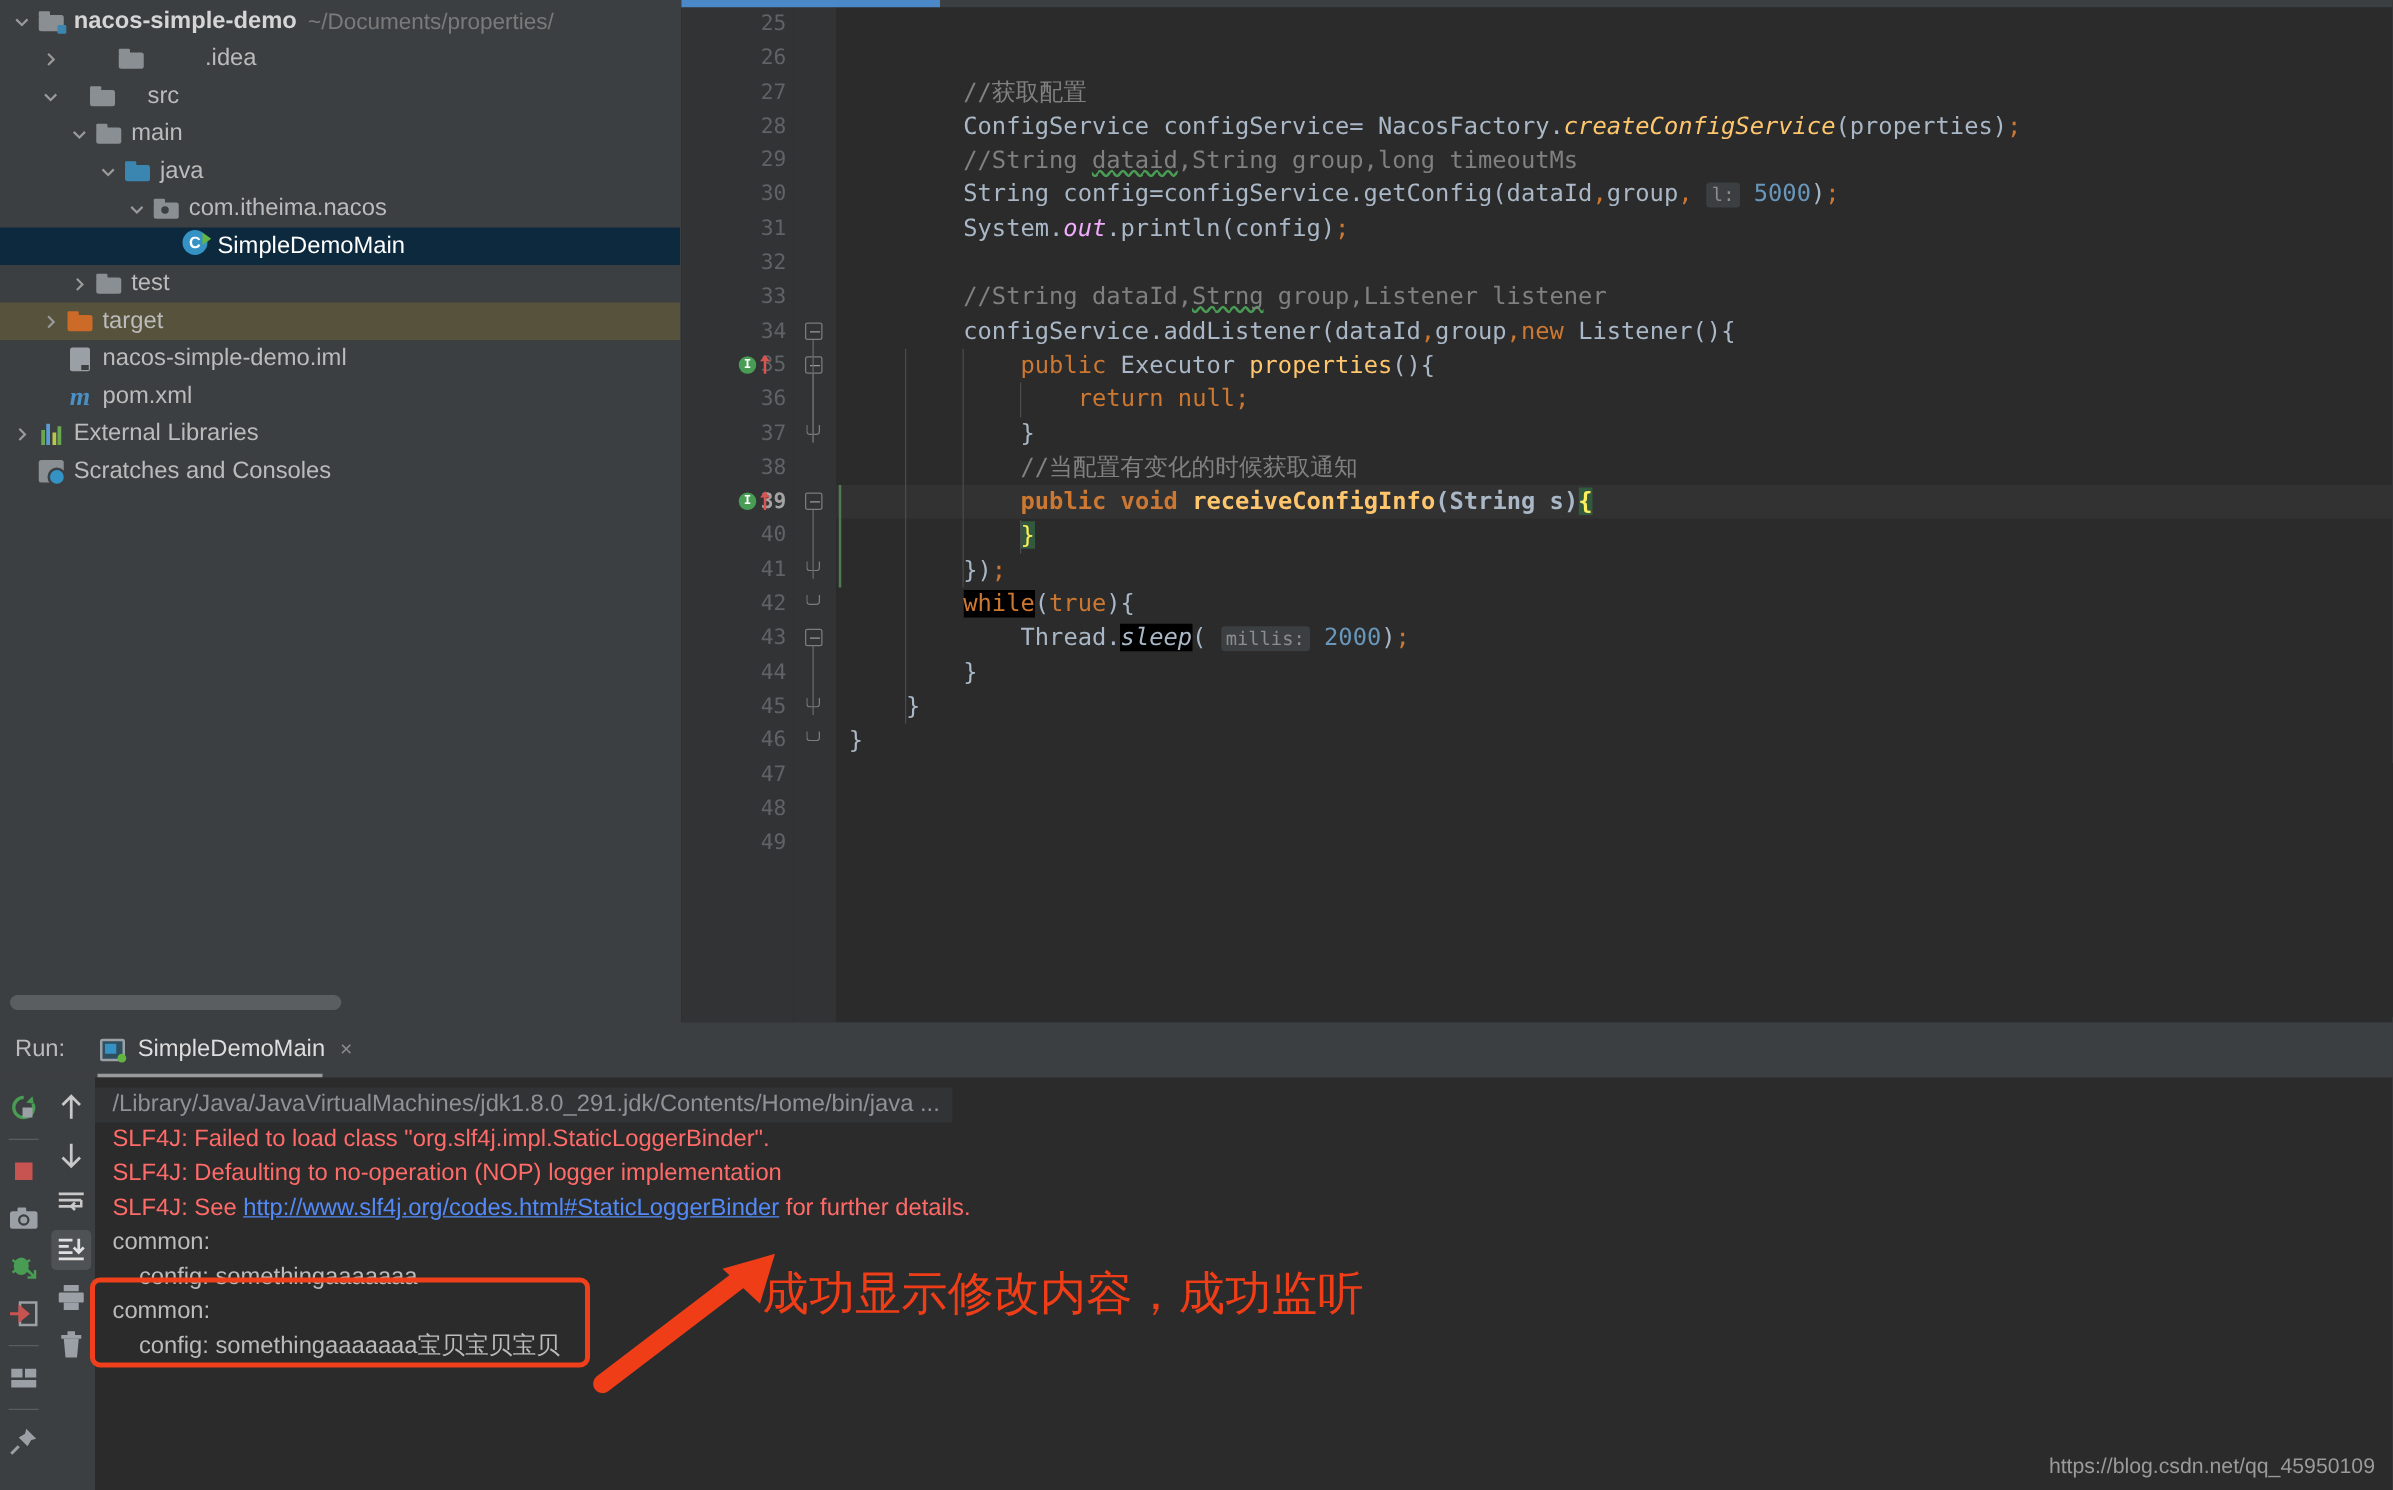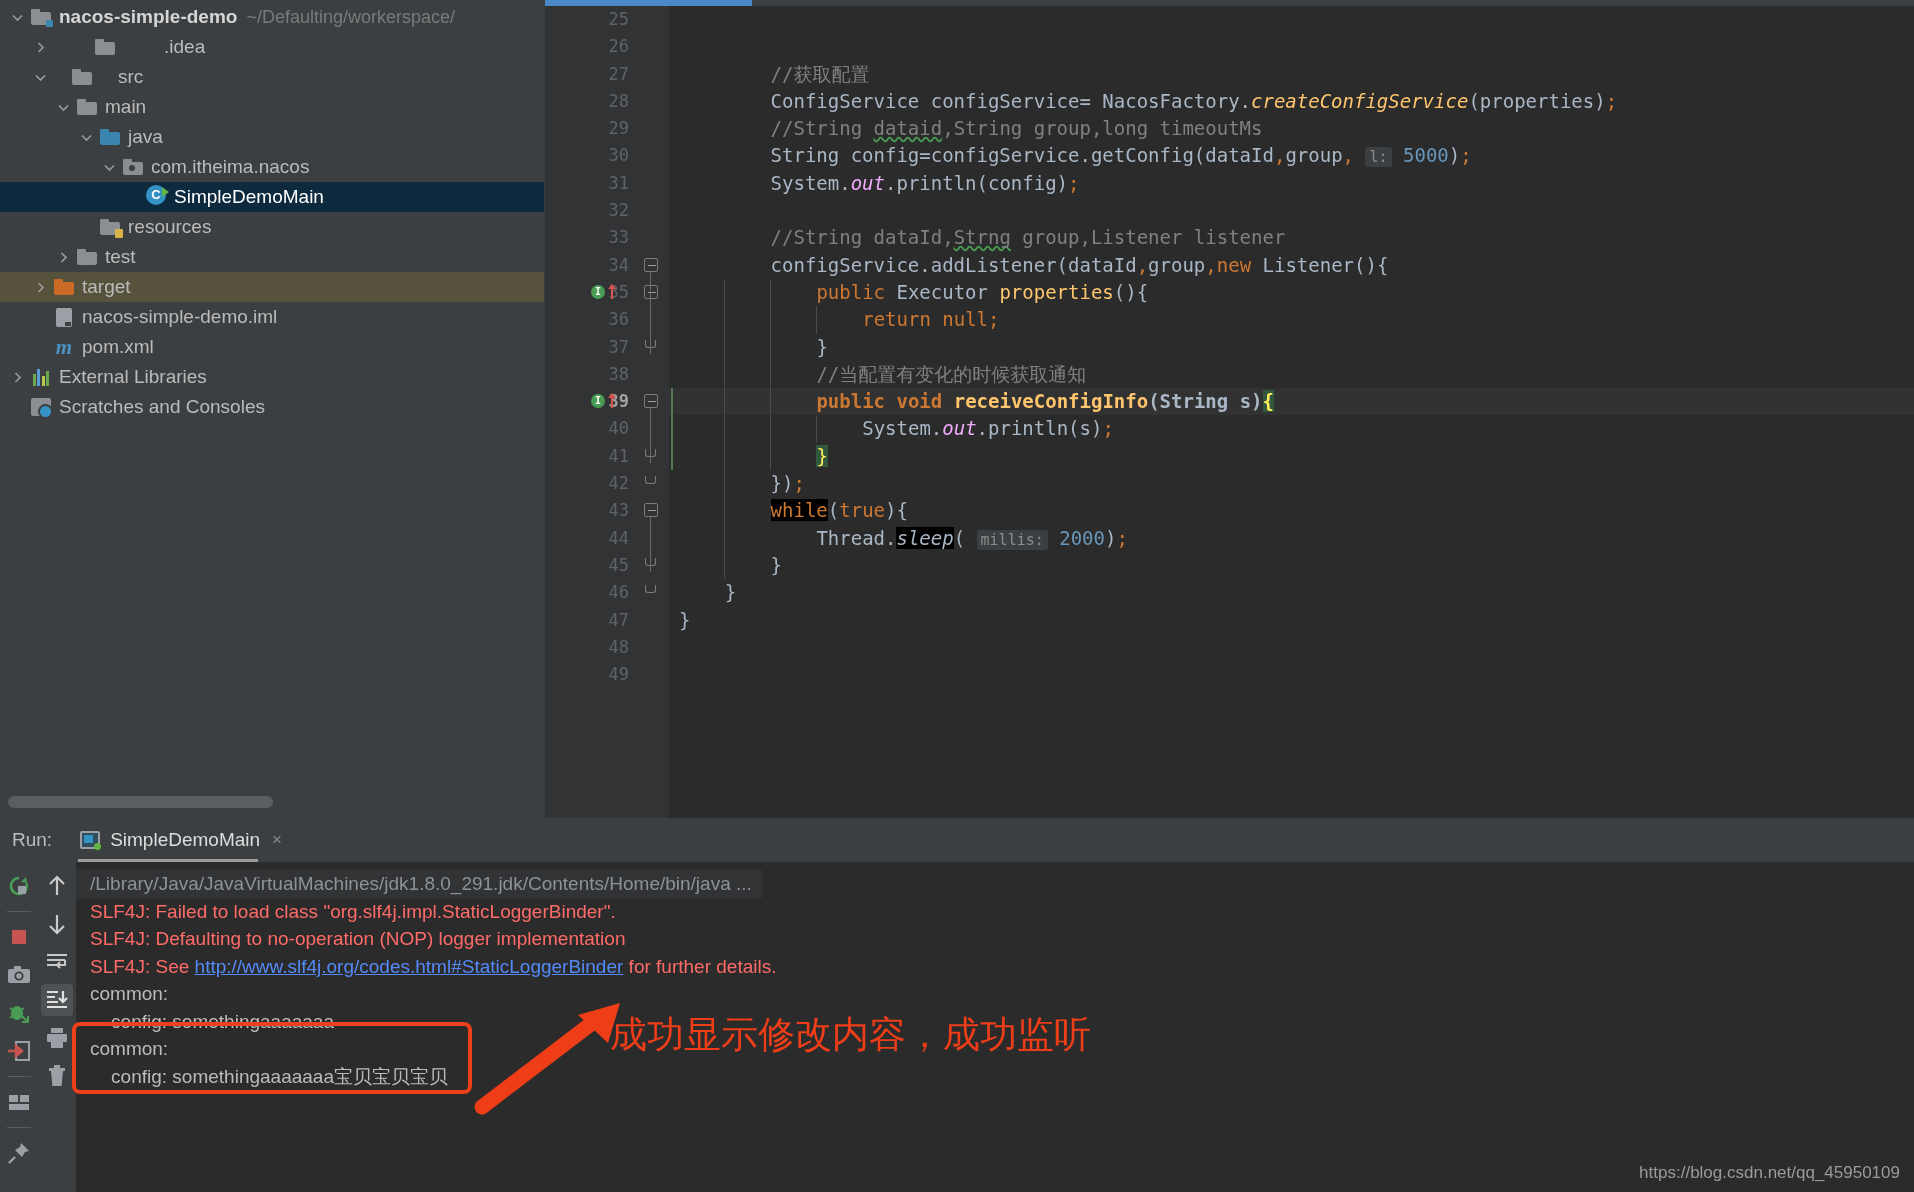--- a/index.html
+++ b/index.html
@@ -198,21 +198,21 @@
             </svg>
           </span>
           <span class="ico">
             <span class="folder f-gray" style="position:relative">
               <span class="tab"></span>
               <span class="body"></span>
               <span class="badge-src"></span>
             </span>
           </span>
           <span class="tree-label bold">nacos-simple-demo</span>
-          <span class="tree-sub">~/Defaulting/workerspace/</span>
+          <span class="tree-sub">~/Documents/properties/</span>
         </div>
         <div class="tree-row" style="padding-left: 29px; gap: 41px;">
           <span class="arrow">
             <svg width="13" height="13" viewBox="0 0 13 13">
               <path d="M4.5 2l4.5 4.5L4.5 11" stroke="#9a9a9a" stroke-width="1.7" fill="none"></path>
             </svg>
           </span>
           <span class="ico">
             <span class="folder f-gray">
               <span class="tab"></span>
@@ -277,31 +277,20 @@
             </span>
           </span>
           <span class="tree-label">com.itheima.nacos</span>
         </div>
         <div class="tree-row selected" style="padding-left: 121px;">
           <span class="arrow"></span>
           <span class="ico">
             <span style="position:relative;display:inline-block"><span class="cls-icon"></span><span class="run-tri"></span></span>
           </span>
           <span class="tree-label">SimpleDemoMain</span>
-        </div>
-        <div class="tree-row" style="padding-left: 75px;">
-          <span class="arrow"></span>
-          <span class="ico">
-            <span class="folder f-gray" style="position:relative">
-              <span class="tab"></span>
-              <span class="body"></span>
-              <span class="badge-res"></span>
-            </span>
-          </span>
-          <span class="tree-label">resources</span>
         </div>
         <div class="tree-row" style="padding-left: 52px;">
           <span class="arrow">
             <svg width="13" height="13" viewBox="0 0 13 13">
               <path d="M4.5 2l4.5 4.5L4.5 11" stroke="#9a9a9a" stroke-width="1.7" fill="none"></path>
             </svg>
           </span>
           <span class="ico">
             <span class="folder f-gray">
               <span class="tab"></span>
@@ -447,21 +436,20 @@
           <div class="code-line"><span style="display:inline-block;width:91.6px"></span>String config=configService.getConfig(dataId<span class="kw">,</span>group<span class="kw">,</span> <span class="hint">l:</span> <span class="num">5000</span>)<span class="kw">;</span></div>
           <div class="code-line"><span style="display:inline-block;width:91.6px"></span>System.<span class="italic-field">out</span>.println(config)<span class="kw">;</span></div>
           <div class="code-line">&nbsp;</div>
           <div class="code-line"><span style="display:inline-block;width:91.6px"></span><span class="cmt">//String dataId,<span class="typo">Strng</span> group,Listener listener</span></div>
           <div class="code-line"><span style="display:inline-block;width:91.6px"></span>configService.addListener(dataId<span class="kw">,</span>group<span class="kw">,</span><span class="kw">new</span> Listener(){</div>
           <div class="code-line"><span style="display:inline-block;width:137.39999999999998px"></span><span class="kw">public</span> Executor <span class="meth">properties</span>(){</div>
           <div class="code-line"><span style="display:inline-block;width:183.2px"></span><span class="kw">return</span> <span class="kw">null</span><span class="kw">;</span></div>
           <div class="code-line"><span style="display:inline-block;width:137.39999999999998px"></span>}</div>
           <div class="code-line"><span style="display:inline-block;width:137.39999999999998px"></span><span class="cmt">//当配置有变化的时候获取通知</span></div>
           <div class="code-line cur-line"><span style="display:inline-block;width:137.39999999999998px"></span><span class="kw">public</span> <span class="kw">void</span> <span class="meth">receiveConfigInfo</span>(String s)<span class="hl-yellow">{</span></div>
-          <div class="code-line"><span style="display:inline-block;width:183.2px"></span>System.<span class="italic-field">out</span>.println(s)<span class="kw">;</span></div>
           <div class="code-line"><span style="display:inline-block;width:137.39999999999998px"></span><span class="hl-yellow">}</span></div>
           <div class="code-line"><span style="display:inline-block;width:91.6px"></span>})<span class="kw">;</span></div>
           <div class="code-line"><span style="display:inline-block;width:91.6px"></span><span class="hl-brown"><span class="kw">while</span></span>(<span class="kw">true</span>){</div>
           <div class="code-line"><span style="display:inline-block;width:137.39999999999998px"></span>Thread.<span class="hl-brown"><span class="static-m">sleep</span></span>( <span class="hint">millis:</span> <span class="num">2000</span>)<span class="kw">;</span></div>
           <div class="code-line"><span style="display:inline-block;width:91.6px"></span>}</div>
           <div class="code-line"><span style="display:inline-block;width:45.8px"></span>}</div>
           <div class="code-line"><span style="display:inline-block;width:0px"></span>}</div>
           <div class="code-line">&nbsp;</div>
           <div class="code-line">&nbsp;</div>
           <div class="indent-guide" style="left: 101px; top: 273px; height: 191.1px;"></div>

